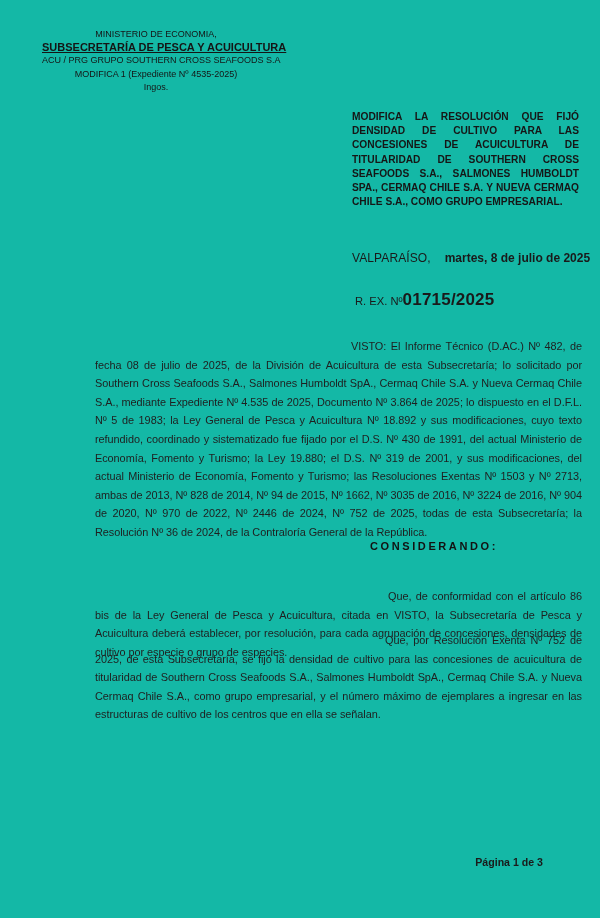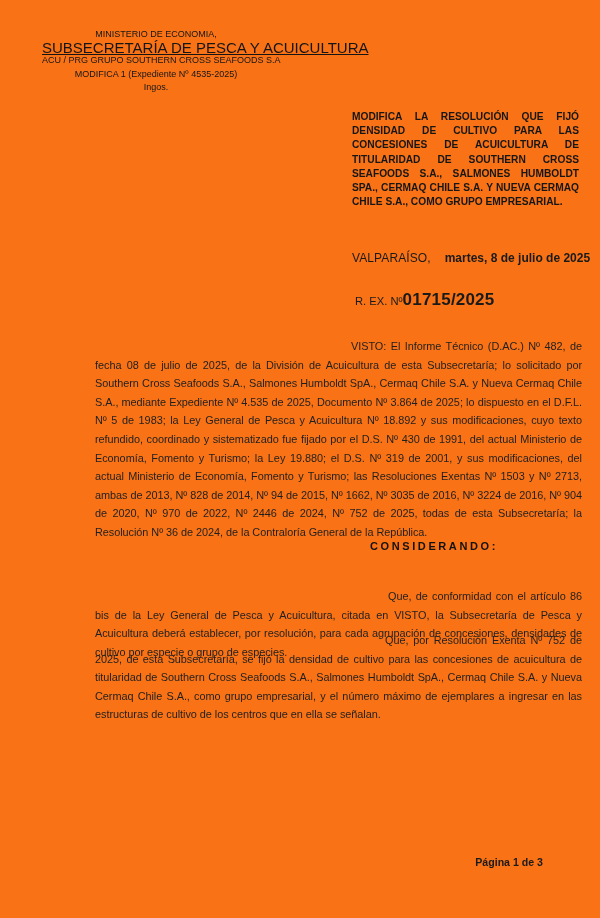--- a/index.html
+++ b/index.html
@@ -1,31 +1,31 @@
 <!DOCTYPE html>
 <html lang="es"><head>
 <meta charset="utf-8">
 <style>
   html,body{margin:0;padding:0;background:#ffffff;}
   .page{
     position:relative;
     width:600px;height:918px;
-    background:#f97316;
+    background:#14b8a6;
     font-family:"Liberation Sans","DejaVu Sans",sans-serif;
     color:#1d1d1d;
     overflow:hidden;
   }
   
   .letterhead{
     position:absolute;left:42px;top:28px;width:228px;
     font-size:9px;line-height:13.2px;text-align:center;
     color:#151515;
   }
   .lh-line{white-space:nowrap;}
-  .lh-subsec{font-weight:normal;text-decoration:underline;font-size:15px;}
+  .lh-subsec{font-weight:bold;text-decoration:underline;font-size:11px;}
   
   .title-block{
     position:absolute;left:352px;top:110px;width:227px;
     font-size:10.2px;line-height:14.2px;font-weight:bold;
     text-align:justify;color:#161616;
   }
   
   .place-date{
     position:absolute;left:352px;top:251px;
     font-size:12px;color:#1a1a1a;white-space:nowrap;

